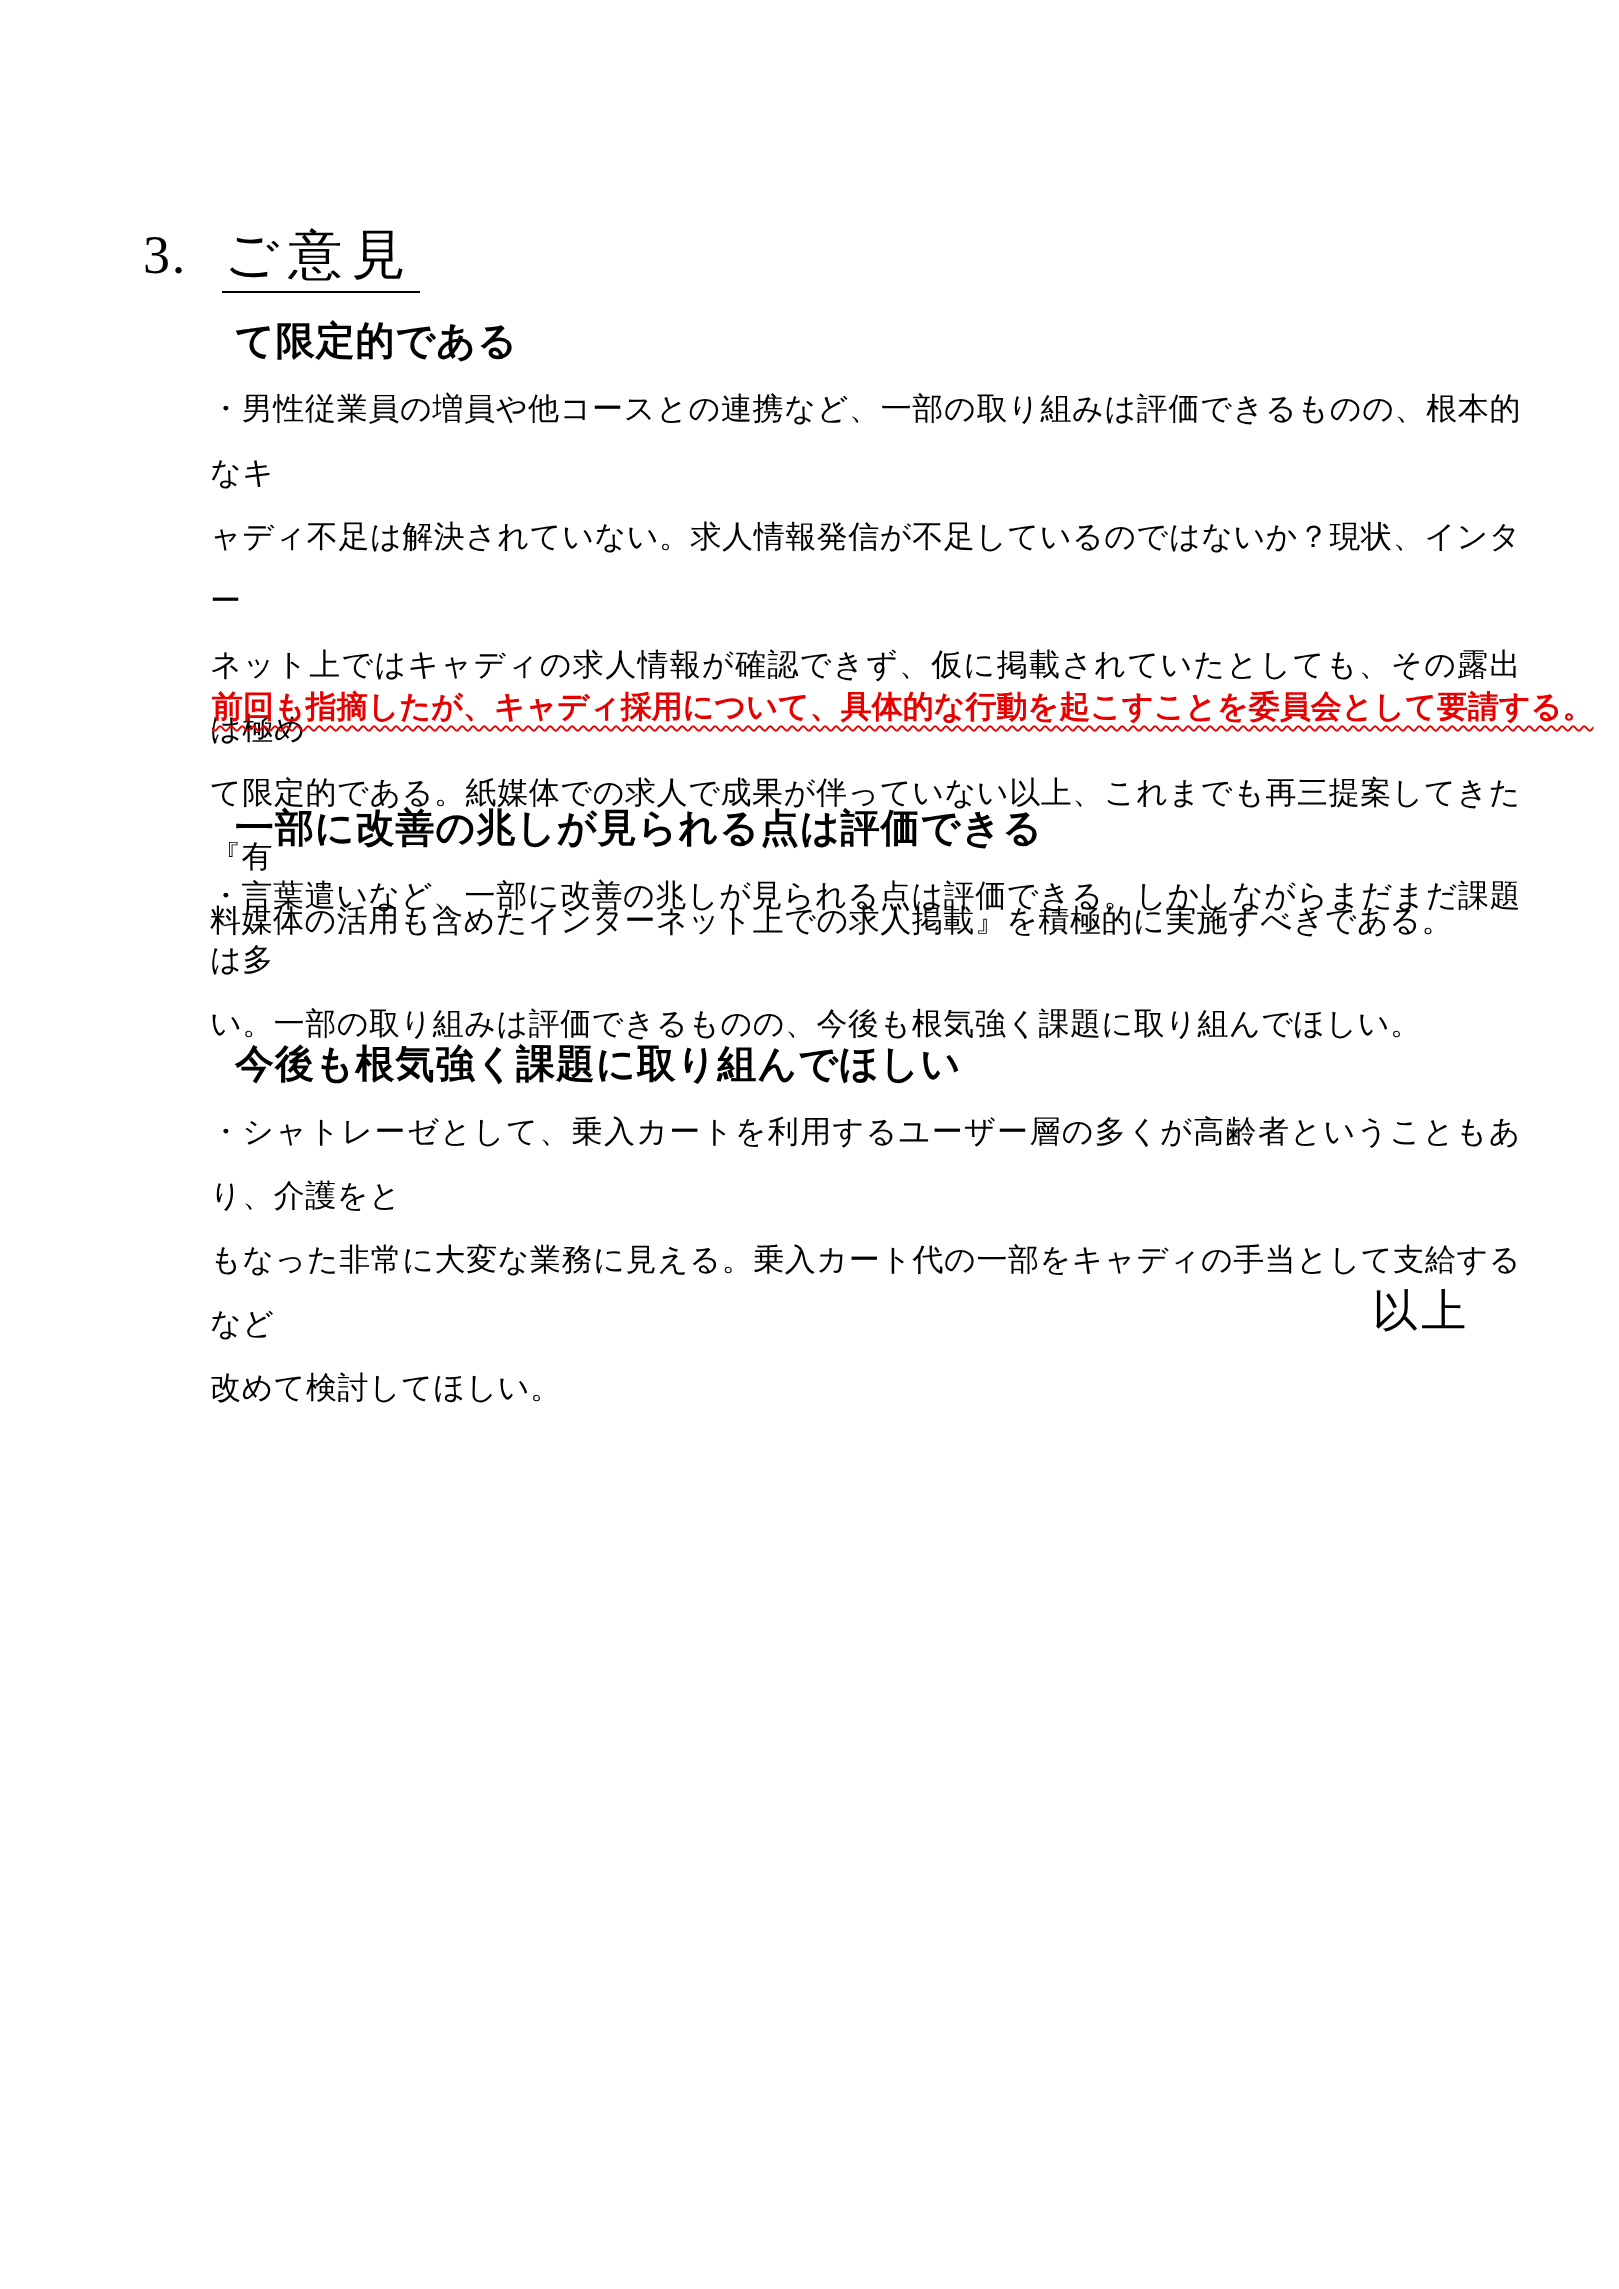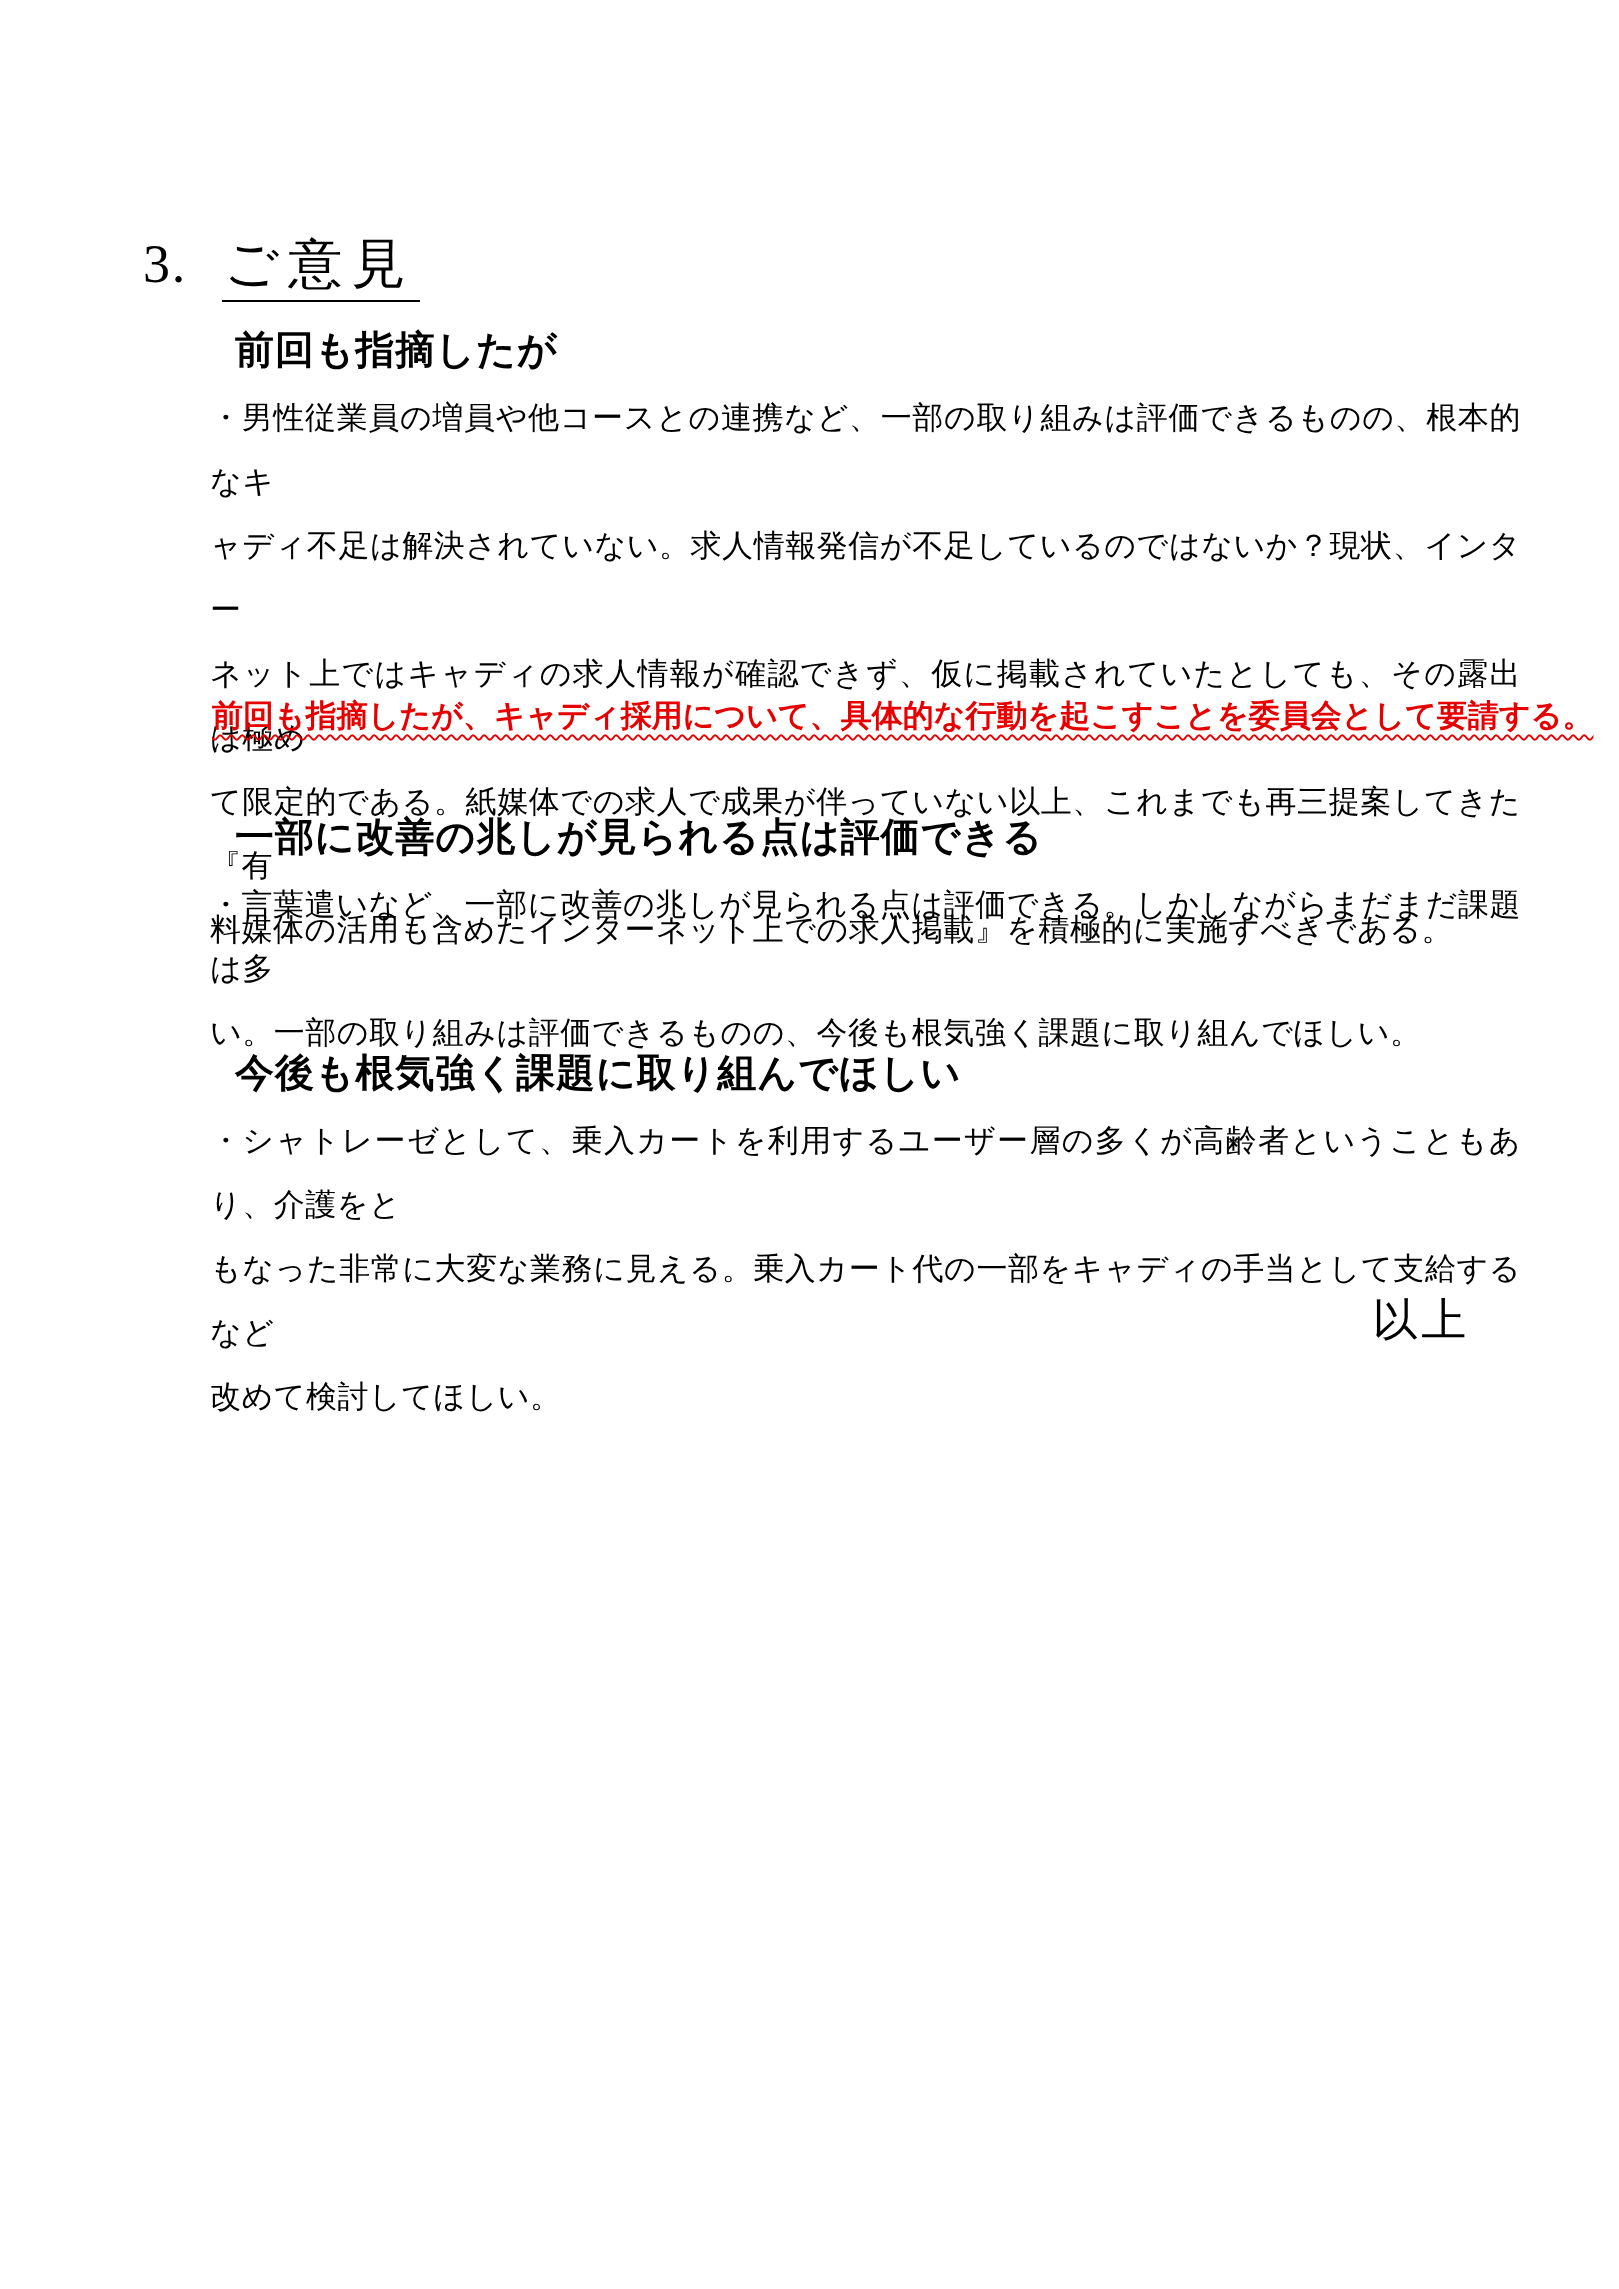--- a/index.html
+++ b/index.html
@@ -8,21 +8,20 @@
     background: #ffffff;
   }
   .page {
     position: relative;
     width: 1620px;
     height: 1797px;
     background: #ffffff;
     font-family: "Liberation Serif", "DejaVu Serif", serif;
     color: #000000;
     overflow: hidden;
-    margin-top: 9px;
   }
   .doc-title {
     position: absolute;
     left: 143px;
     top: 223px;
     font-size: 54px;
     line-height: 1.2;
     white-space: nowrap;
   }
   .doc-title .num {
@@ -77,21 +76,21 @@
 </style>
 </head>
 <body>
 
 <div class="page">
 
   <div class="doc-title">
     <span class="num">3.</span><span class="title-text">ご意見</span>
   </div>
 
-  <div class="section-heading" style="top: 314px;">前回も指摘したが</div>
+  <div class="section-heading" style="top: 314px;">て限定的である</div>
   <div class="para" style="top: 377px;">・男性従業員の増員や他コースとの連携など、一部の取り組みは評価できるものの、根本的なキ
 ャディ不足は解決されていない。求人情報発信が不足しているのではないか？現状、インター
 ネット上ではキャディの求人情報が確認できず、仮に掲載されていたとしても、その露出は極め
 て限定的である。紙媒体での求人で成果が伴っていない以上、これまでも再三提案してきた『有
 料媒体の活用も含めたインターネット上での求人掲載』を積極的に実施すべきである。</div>
   <div class="notice" style="top: 685px; color: #e60000; text-decoration-color: #e60000;">前回も指摘したが、キャディ採用について、具体的な行動を起こすことを委員会として要請する。</div>
 
   <div class="section-heading" style="top: 801px;">一部に改善の兆しが見られる点は評価できる</div>
   <div class="para" style="top: 864px;">・言葉遣いなど、一部に改善の兆しが見られる点は評価できる。しかしながらまだまだ課題は多
 い。一部の取り組みは評価できるものの、今後も根気強く課題に取り組んでほしい。</div>

